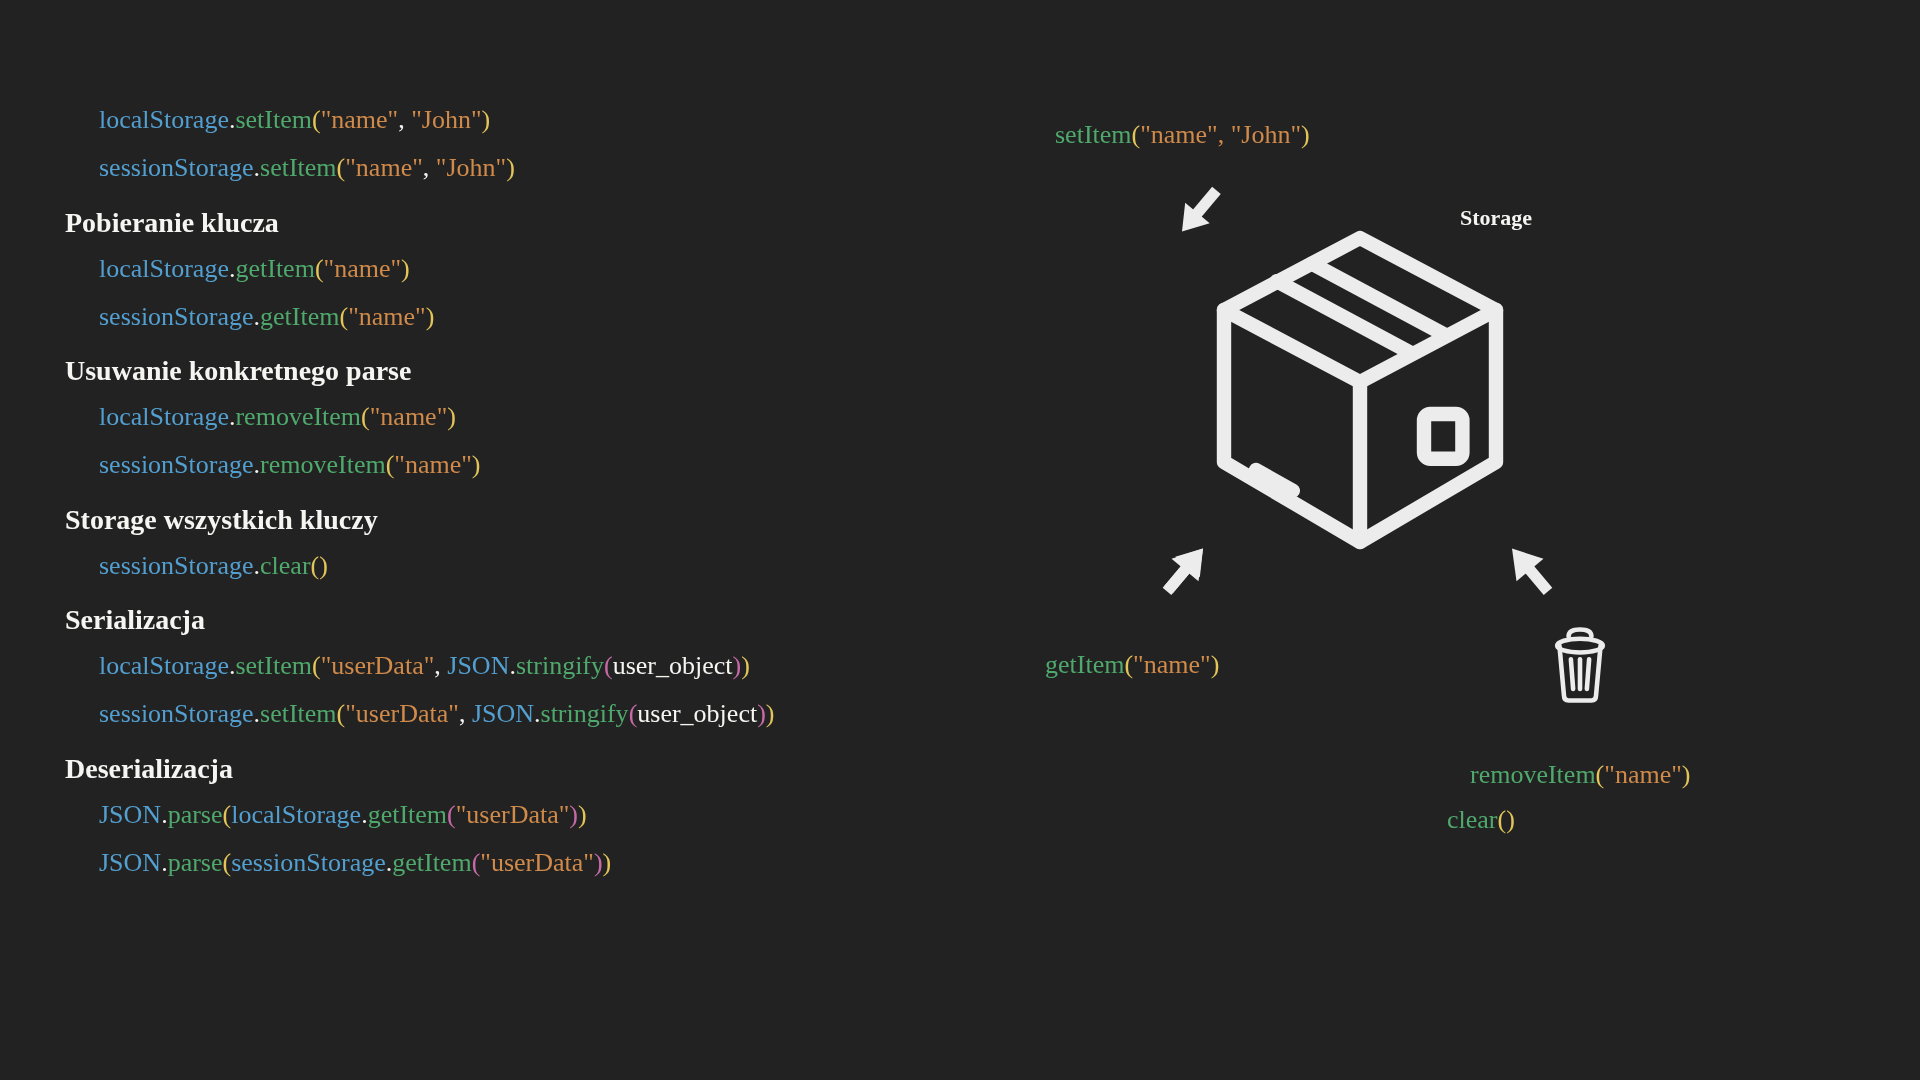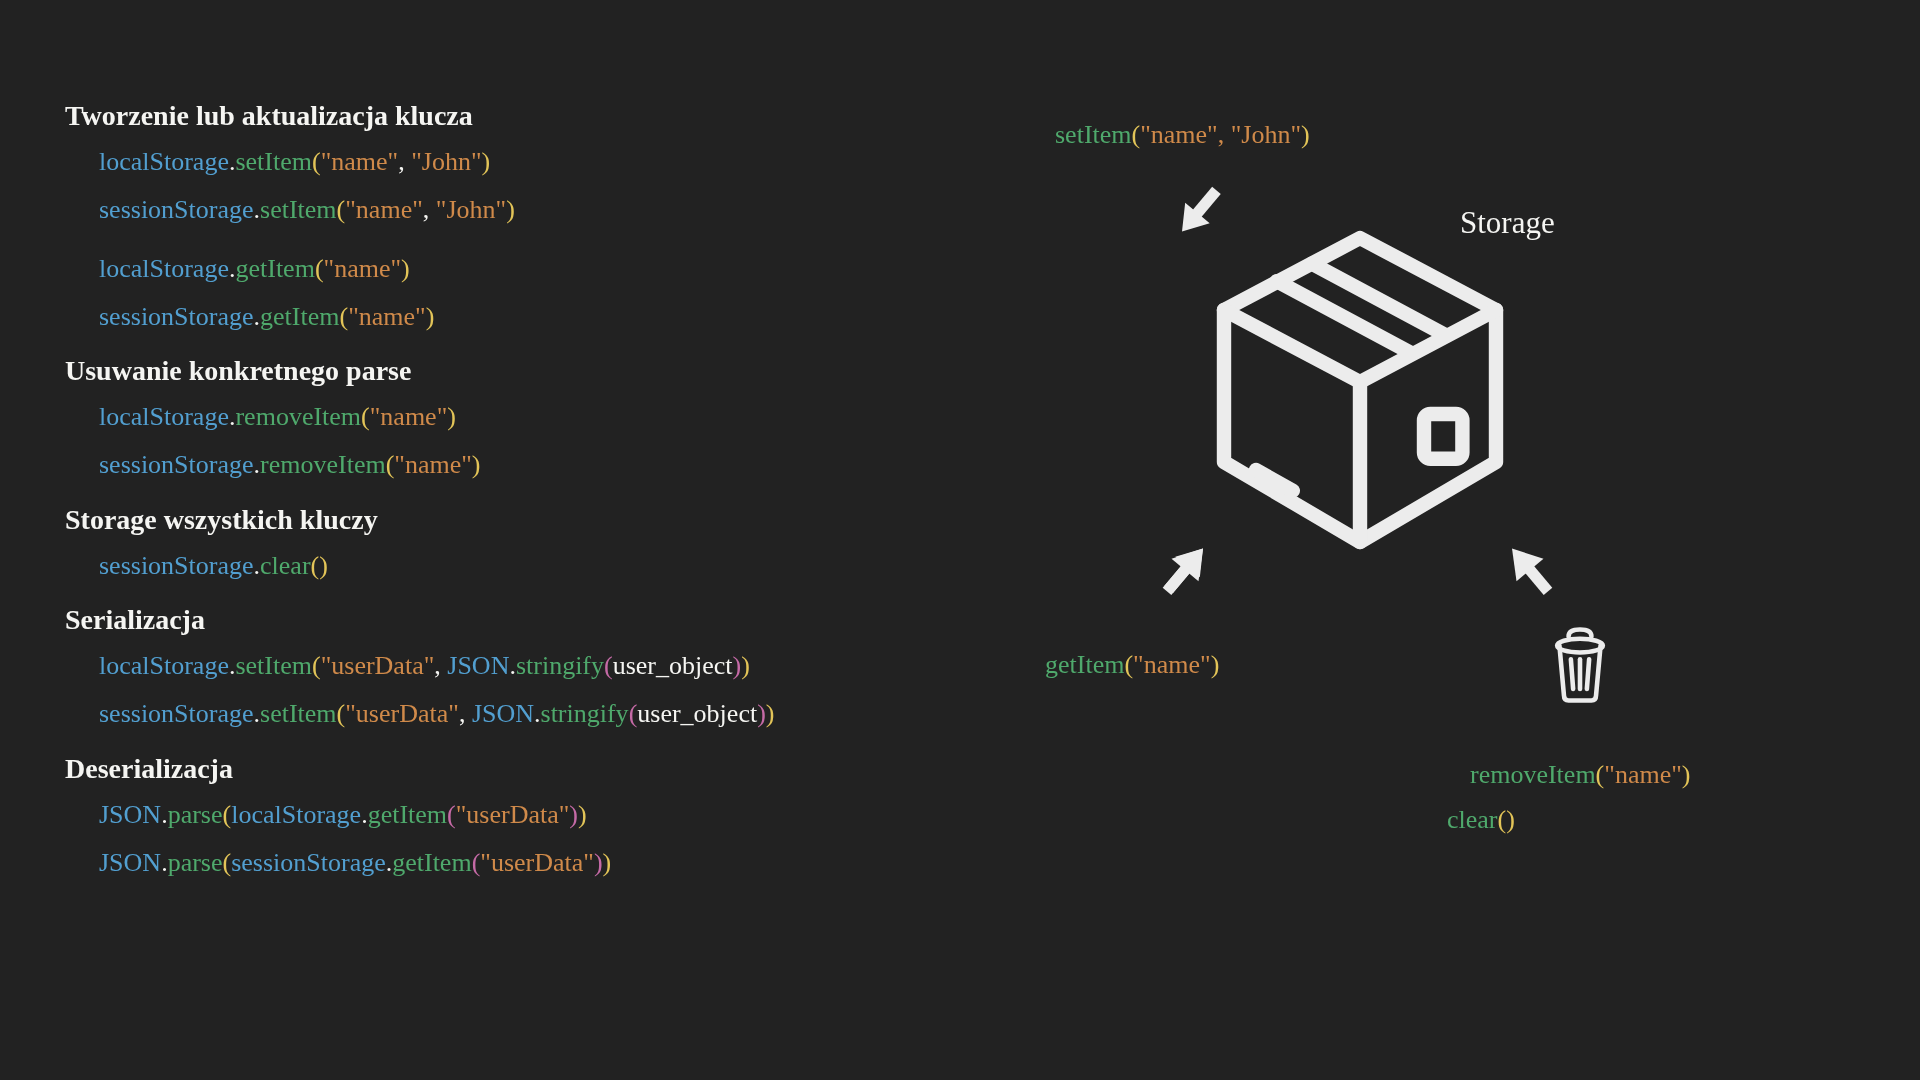--- a/index.html
+++ b/index.html
@@ -62,47 +62,47 @@
     width: 900px;
     height: 900px;
   }
   .diagram-label {
     position: absolute;
     font-size: 26px;
     white-space: nowrap;
   }
   .storage-title {
     position: absolute;
-    font-weight: 400;
-    font-size: 31px;
+    font-weight: 700;
+    font-size: 22px;
     color: var(--fg);
   }
   svg { display: block; }
   .box-icon, .arrow-icon, .trash-icon {
     position: absolute;
   }
 </style>
 </head>
 <body>
 
 <div class="slide">
 
   <div class="left">
 
     <div class="blk">
-      <div class="heading">Tworzenie lub aktualizacja klucza</div>
       <div class="code">
         <span class="c-obj">localStorage</span><span class="c-dot">.</span><span class="c-fn">setItem</span><span class="c-paren">(</span><span class="c-str">"name"</span><span class="c-comma">, </span><span class="c-str">"John"</span><span class="c-paren">)</span>
       </div>
       <div class="code">
         <span class="c-obj">sessionStorage</span><span class="c-dot">.</span><span class="c-fn">setItem</span><span class="c-paren">(</span><span class="c-str">"name"</span><span class="c-comma">, </span><span class="c-str">"John"</span><span class="c-paren">)</span>
       </div>
     </div>
 
     <div class="blk">
+      <div class="heading">Pobieranie klucza</div>
       <div class="code">
         <span class="c-obj">localStorage</span><span class="c-dot">.</span><span class="c-fn">getItem</span><span class="c-paren">(</span><span class="c-str">"name"</span><span class="c-paren">)</span>
       </div>
       <div class="code">
         <span class="c-obj">sessionStorage</span><span class="c-dot">.</span><span class="c-fn">getItem</span><span class="c-paren">(</span><span class="c-str">"name"</span><span class="c-paren">)</span>
       </div>
     </div>
 
     <div class="blk">
       <div class="heading">Usuwanie konkretnego parse</div>

